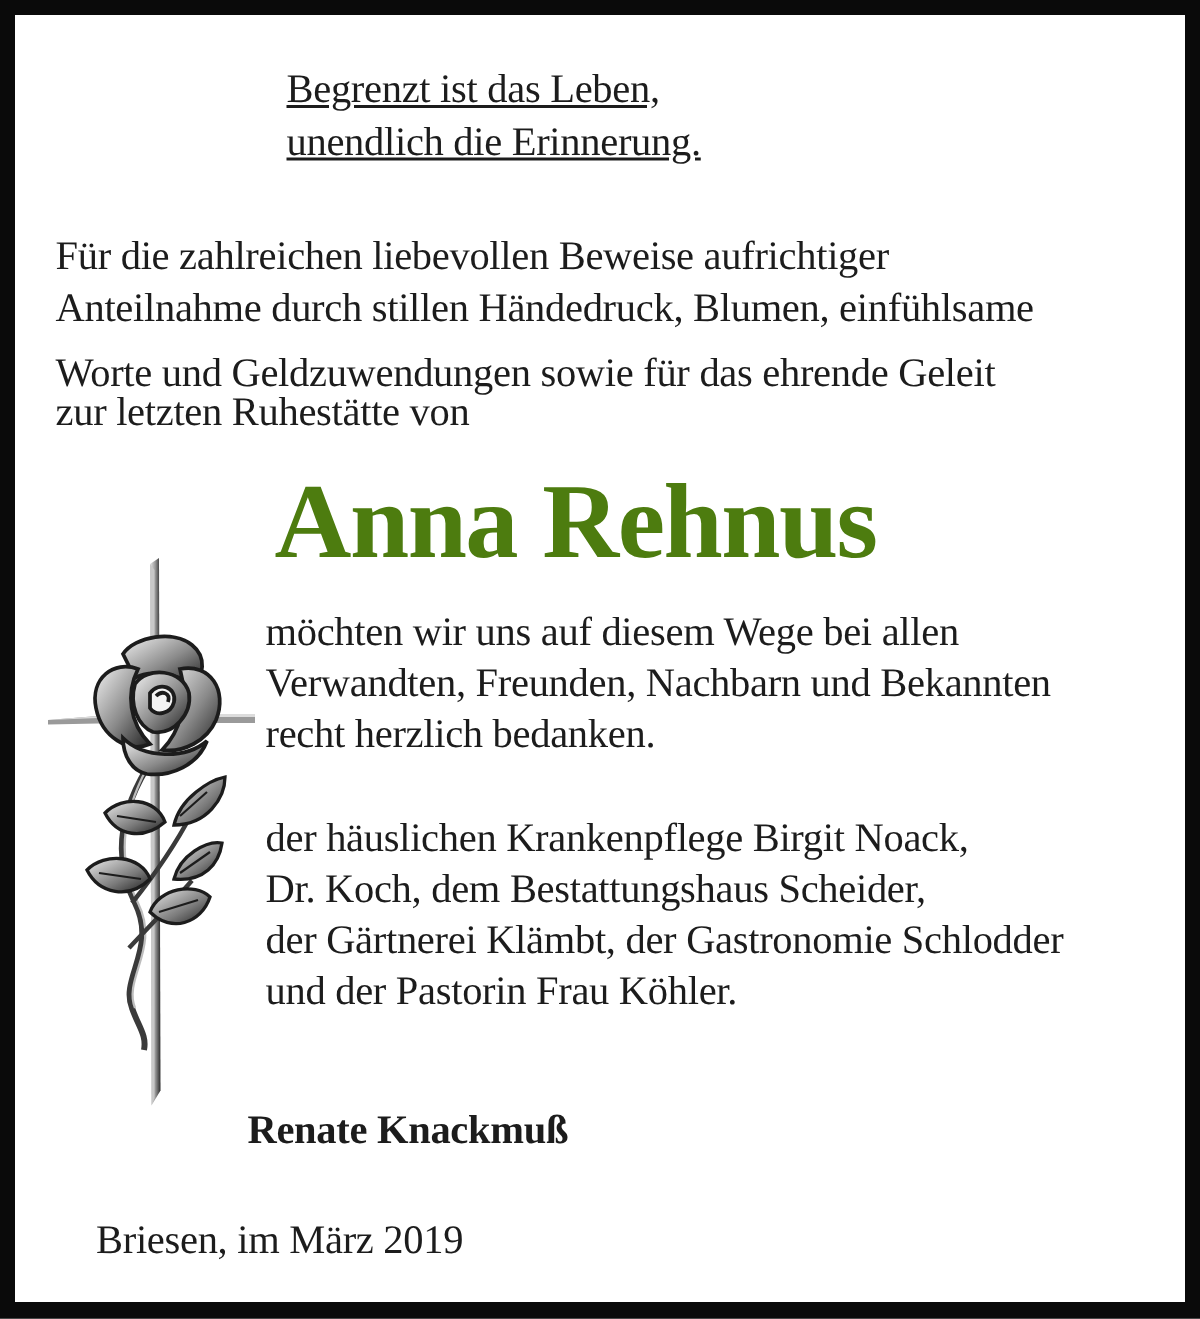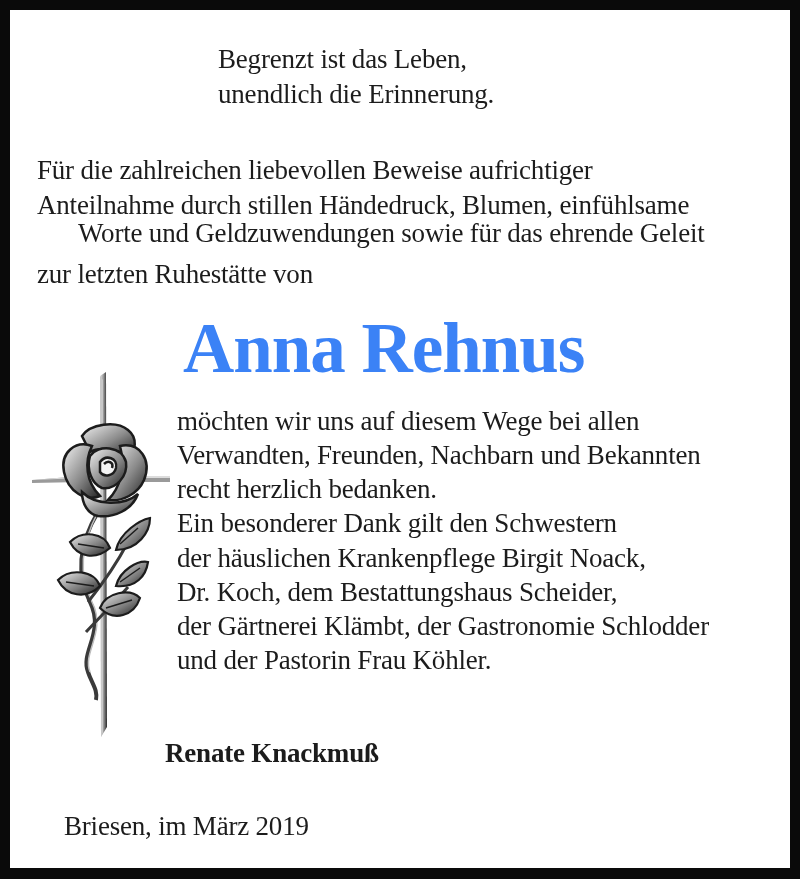--- a/index.html
+++ b/index.html
@@ -23,55 +23,55 @@
     color: #1c1c1c;
     font-family: "Liberation Serif", "DejaVu Serif", serif;
   }
   .line {
     position: absolute;
     white-space: nowrap;
     font-size: 27px;
     line-height: 34px;
     letter-spacing: -0.2px;
   }
-  .motto { left: 208px; }
+  .motto { left: 181px; text-decoration: underline; }
   .body-p { left: 27px; }
   .col { left: 167px; }
   .sig { left: 155px; }
   .bold { font-weight: bold; text-align: center; }
   .name {
     position: absolute;
     left: 173px;
     top: 298px;
     font-size: 71px;
     line-height: 80px;
     font-weight: bold;
     letter-spacing: -1px;
     white-space: nowrap;
-    color: #3b82f6;
+    color: #4d7c0f;
   }
   .emblem {
     position: absolute;
     left: 10px;
     top: 362px;
     width: 150px;
     height: 370px;
   }
 </style>
 </head>
 <body>
 
 <div class="card">
 
   <div class="line motto" style="top:32px;">Begrenzt ist das Leben,</div>
   <div class="line motto" style="top:67px;">unendlich die Erinnerung.</div>
 
   <div class="line body-p" style="top:143px;">Für die zahlreichen liebevollen Beweise aufrichtiger</div>
   <div class="line body-p" style="top:178px;">Anteilnahme durch stillen Händedruck, Blumen, einfühlsame</div>
-  <div class="line body-p" style="top:206px;margin-left:41px;">Worte und Geldzuwendungen sowie für das ehrende Geleit</div>
+  <div class="line body-p" style="top:221px;">Worte und Geldzuwendungen sowie für das ehrende Geleit</div>
   <div class="line body-p" style="top:247px;">zur letzten Ruhestätte von</div>
 
   <div class="name">Anna Rehnus</div>
 
   <div class="emblem">
     <svg width="150" height="370" viewBox="0 0 150 370" xmlns="http://www.w3.org/2000/svg">
       <defs>
         <linearGradient id="metal" x1="0" y1="0" x2="1" y2="0">
           <stop offset="0" stop-color="#e8e8e8"></stop>
           <stop offset="0.5" stop-color="#9a9a9a"></stop>
@@ -123,21 +123,20 @@
         <path d="M46 210 L74 214" fill="none" stroke-width="1.5"></path>
         <path d="M80 236 C86 220, 110 216, 120 226 C114 244, 94 250, 80 236 Z"></path>
         <path d="M86 236 L112 228" fill="none" stroke-width="1.5"></path>
       </g>
     </svg>
   </div>
 
   <div class="line col" style="top:394px;">möchten wir uns auf diesem Wege bei allen</div>
   <div class="line col" style="top:428px;">Verwandten, Freunden, Nachbarn und Bekannten</div>
   <div class="line col" style="top:462px;">recht herzlich bedanken.</div>
-  <div class="line col" style="top:496px;">Ein besonderer Dank gilt den Schwestern</div>
   <div class="line col" style="top:531px;">der häuslichen Krankenpflege Birgit Noack,</div>
   <div class="line col" style="top:599px;">der Gärtnerei Klämbt, der Gastronomie Schlodder</div>
   <div class="line col" style="top:565px;">Dr. Koch, dem Bestattungshaus Scheider,</div>
   <div class="line col" style="top:633px;">und der Pastorin Frau Köhler.</div>
 
   <div class="line sig bold" style="top:726px;">Renate Knackmuß</div>
 
   <div class="line body-p" style="top:799px;margin-left:27px;">Briesen, im März 2019</div>
 
 </div>

